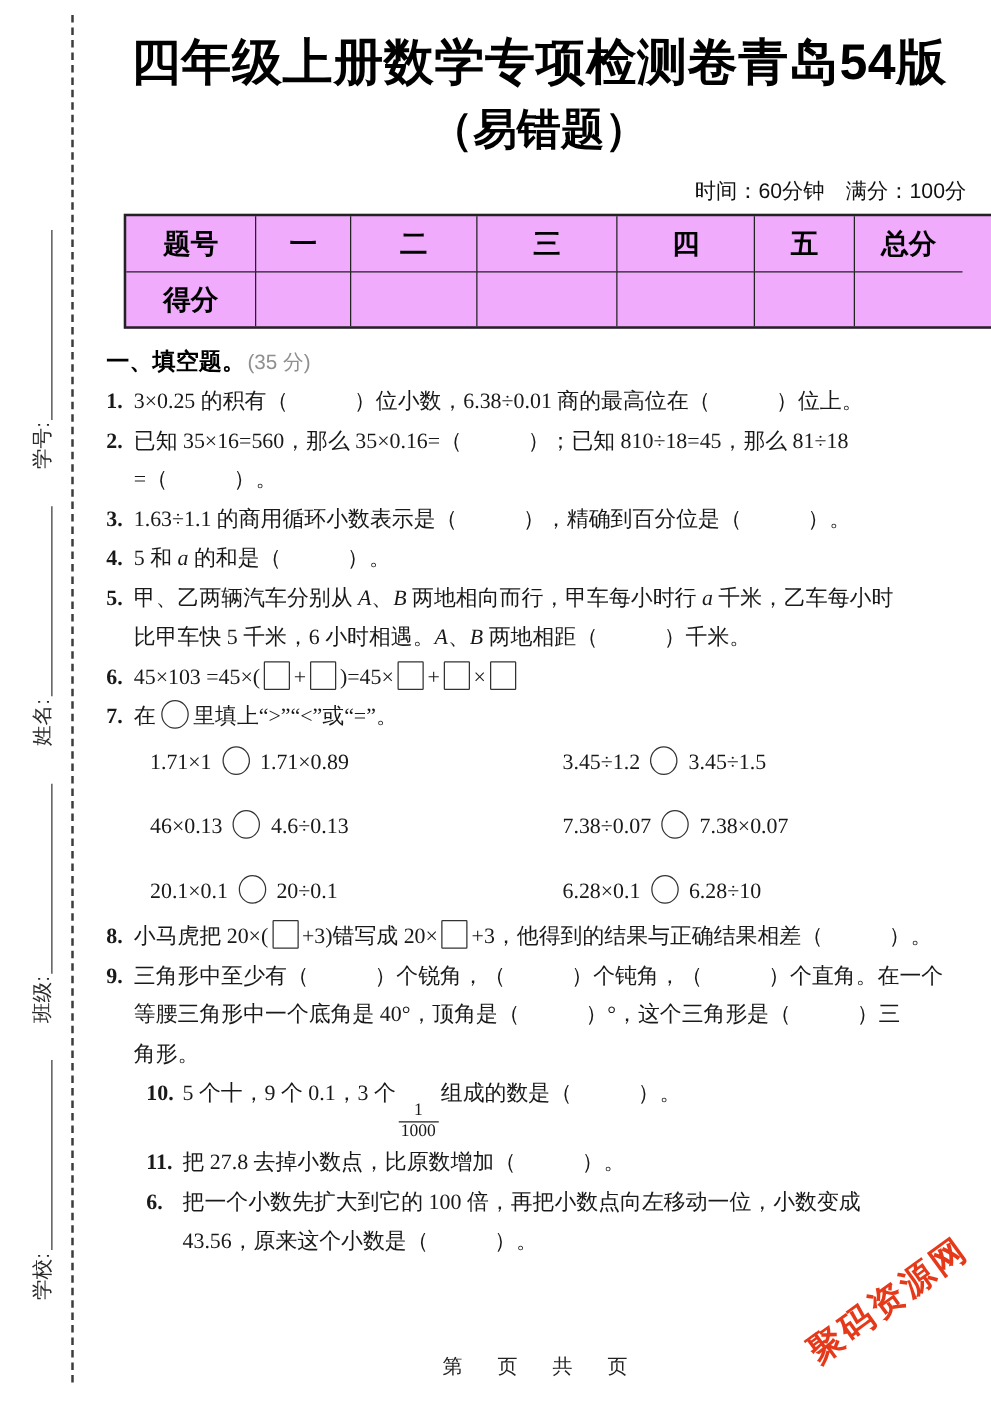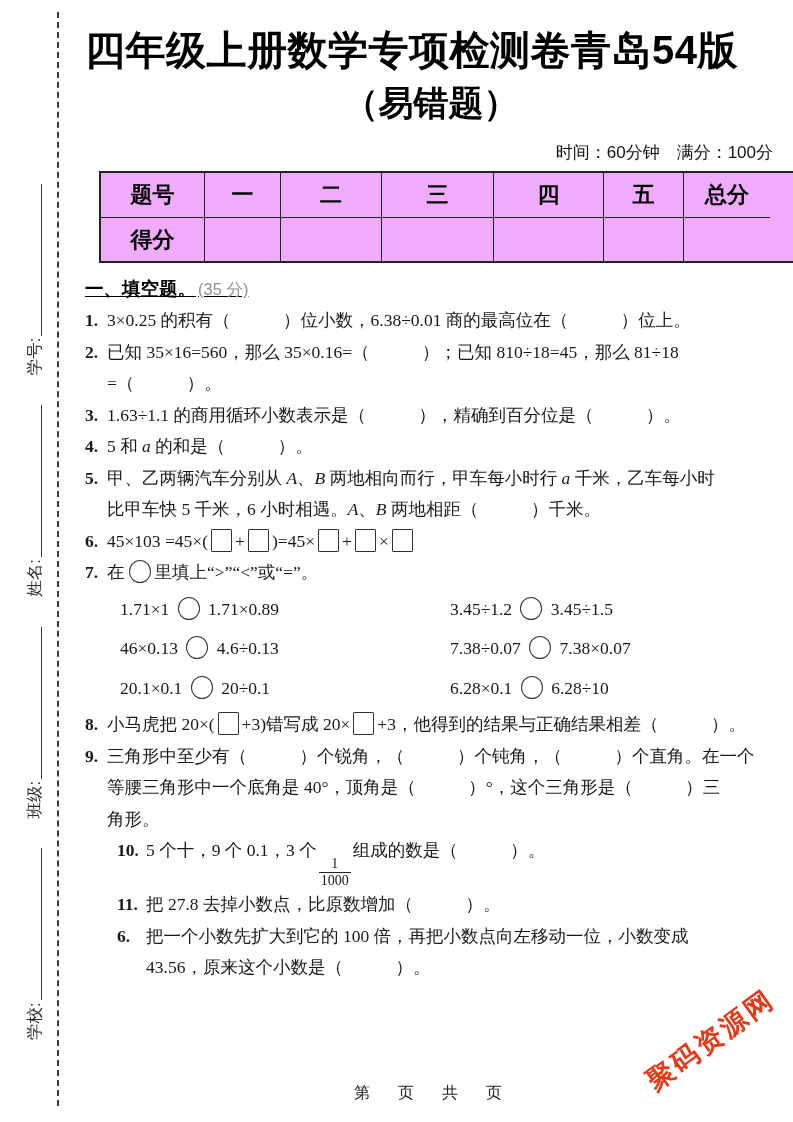--- a/index.html
+++ b/index.html
@@ -22,21 +22,21 @@
     font-family:"Liberation Sans", sans-serif; font-size:16.5px; color:#2a2a2a;
   }
   .sidebar-field { display:flex; align-items:flex-end; margin-right:30px; }
   .fld-label { line-height:1; white-space:nowrap; }
   .fld-line { width:152px; border-bottom:1.5px solid #3a3a3a; height:3px; margin-left:2px; }
 
   
   .main { position:absolute; left:85px; top:0; width:692px; }
 
   .title {
-    margin-top:26px; text-align:left; font-size:40px; line-height:1.2;
+    margin-top:26px; text-align:center; font-size:40px; line-height:1.2;
     font-weight:900; color:#000; font-family:"Liberation Sans", sans-serif;
     letter-spacing:0.5px; white-space:nowrap;
   }
   .subtitle {
     margin-top:6px; text-align:center; font-size:35px; font-weight:900; color:#000;
     font-family:"Liberation Sans", sans-serif;
   }
   .meta {
     margin-top:14px; text-align:right; font-size:17px; color:#111;
     font-family:"Liberation Sans", sans-serif; padding-right:4px;
@@ -52,21 +52,21 @@
     height:44px; display:flex; align-items:center; justify-content:center;
     font-family:"Liberation Sans", sans-serif; font-size:22px; font-weight:bold; color:#000;
     border-left:1.5px solid #222;
   }
   .score-cell.c-first { border-left:none; }
   .score-cell.r2 { border-top:1.5px solid #222; }
 
   
   .section-heading {
     margin-top:13px; font-family:"Liberation Sans", sans-serif;
-    font-size:18.5px; font-weight:bold; color:#000;text-decoration:underline;
+    font-size:18.5px; font-weight:bold; color:#000;
   }
   .section-points { font-weight:normal; color:#8f8f8f; font-size:16.5px; margin-left:2px; }
 
   .questions { margin-top:4px; font-size:17.5px; line-height:31.5px; color:#191919; }
   .question { position:relative; padding-left:22px; }
   .question.wide-num { padding-left:29px;margin-left:32px; }
   .q-num { position:absolute; left:0; top:0; font-weight:bold; }
   .q-text i { font-family:"Liberation Serif", serif; font-style:italic; }
 
   .tok-box {
@@ -77,21 +77,21 @@
     display:inline-block; width:22px; height:23px; border:1.3px solid #333;
     border-radius:50%; vertical-align:-5px; margin:0 4px; background:#fff;
   }
   .tok-frac {
     display:inline-flex; flex-direction:column; align-items:center;
     vertical-align:-12px; font-size:14px; line-height:1.15; margin:0 2px; font-weight:normal;
   }
   .tok-frac .fd { border-top:1.3px solid #222; padding:0 2px; }
 
   .cmp-grid {
-    display:grid; grid-template-columns:330px 1fr; row-gap:8px;
+    display:grid; grid-template-columns:330px 1fr; row-gap:20px;
     padding-left:13px; margin:5px 0 5px 0;
   }
 
   
   .footer {
     position:absolute; left:85px; bottom:18px; width:692px; text-align:center;
     font-size:16px; letter-spacing:6px; color:#222;
     font-family:"Liberation Sans", sans-serif;
   }
   .watermark {

